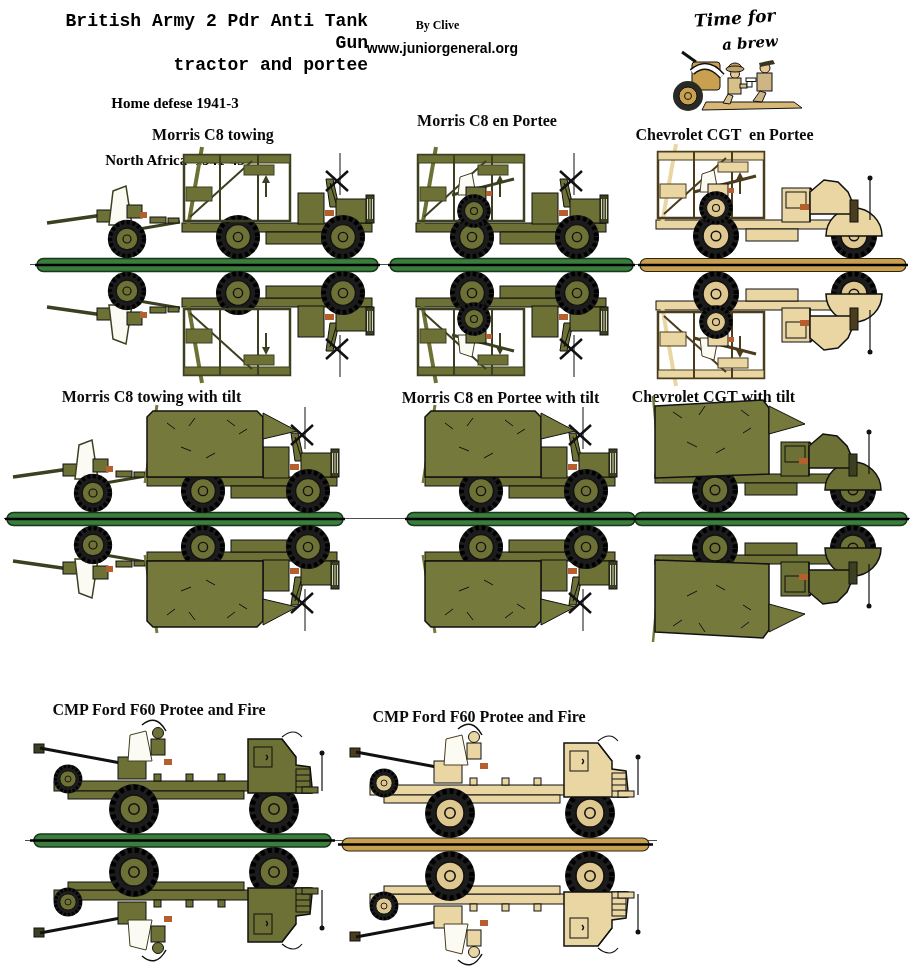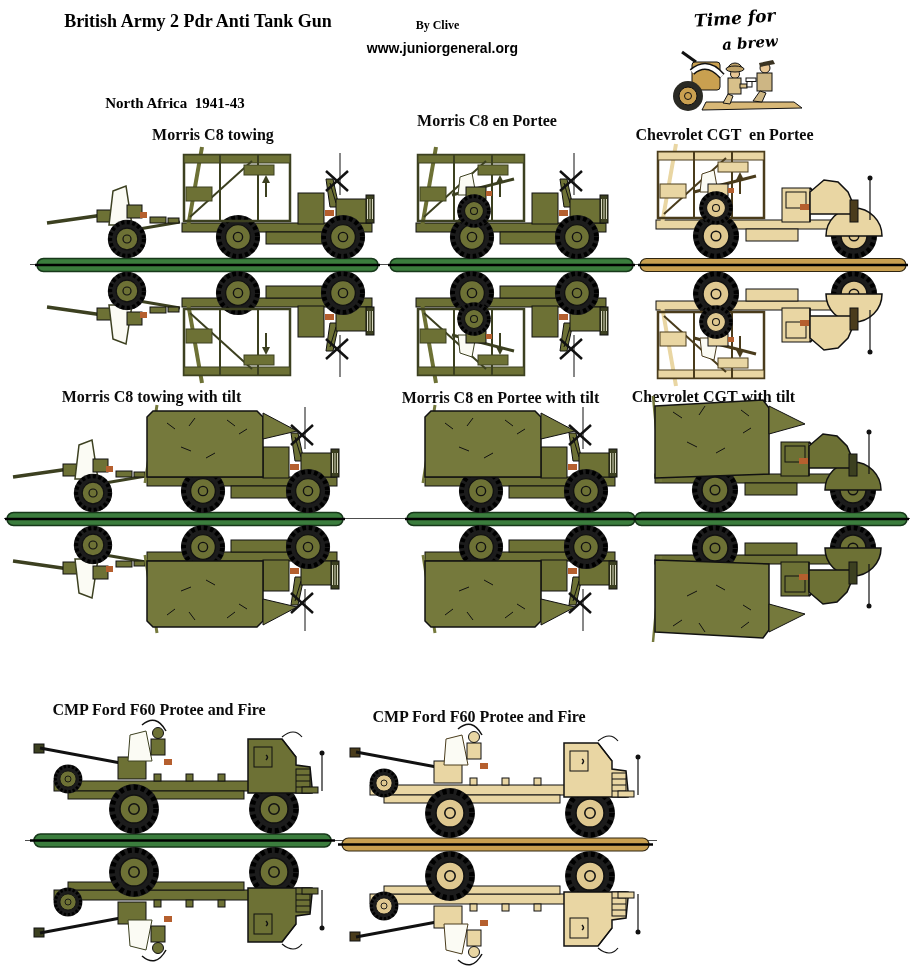--- a/index.html
+++ b/index.html
@@ -1,20 +1,20 @@
 <!DOCTYPE html>
 <html style="--background: #ffffff; --olive-body: #6d7135; --olive-dark: #3c4020; --canvas-olive: #75793c; --tan-body: #e9d6a3; --tan-hub: #dfc890; --tan-dark: #4a3c1c; --base-green: #3b7d3d; --base-green-border: #17381a; --base-tan: #c9a050; --base-tan-border: #2f2510; --accent-orange: #b55f2e; --shield-white: #fbfbf4; --tire-black: #1c1c1c; --skin: #e8c694;"><head>
 <meta charset="utf-8">
 <style>
   html,body{margin:0;padding:0;background:#fff;}
   #sheet{position:relative;width:914px;height:975px;background:var(--background,#fff);
          font-family:"Liberation Serif",serif;overflow:hidden;}
   .abs{position:absolute;}
   .lbl{font-weight:bold;font-size:16px;color:#0a0a0a;text-align:center;white-space:pre;}
-  .title{font-size:18px;line-height:22px;font-weight:bold;text-align:center;}
+  .title{font-size:18px;line-height:22px;font-weight:bold;text-align:right;font-family:Liberation Mono, monospace;}
   .sub{font-size:15px;line-height:19px;font-weight:bold;text-align:center;white-space:pre;}
   .byline{font-size:12px;font-weight:bold;text-align:center;}
   .site{font-family:"Liberation Sans",sans-serif;font-size:14px;font-weight:bold;text-align:right;}
   .script{font-family:"DejaVu Serif",serif;font-style:italic;font-weight:bold;transform:rotate(-4deg);}
   .foldline{height:1px;background:#4d4d4d;}
   svg{overflow:visible;display:block;}
   
   .olive{--body:var(--olive-body);--hub:var(--olive-body);--canvas:var(--canvas-olive);--dk:var(--olive-dark);}
   .tan{--body:var(--tan-body);--hub:var(--tan-hub);--canvas:var(--tan-body);--dk:var(--tan-dark);}
   .strip-g{fill:var(--base-green);stroke:var(--base-green-border);stroke-width:1.5;}
@@ -157,22 +157,24 @@
       <circle cx="288" cy="36" r="2.5" fill="#111"></circle>
       <path d="M248,20 q12,-10 20,0" stroke="#111" stroke-width="1.2" fill="none"></path>
     </g>
   </defs>
 </svg>
 
 <div id="sheet">
 
   <div class="abs title" style="left:28px;top:10px;width:340px;">
     <div>British Army 2 Pdr Anti Tank Gun</div>
+    <div>tractor and portee</div>
   </div>
   <div class="abs sub" style="left:60px;top:56px;width:230px;">
+    <div>Home defese 1941-3</div>
     <div>North Africa  1941-43</div>
   </div>
   <div class="abs byline" style="left:370px;top:18px;width:135px;">By Clive</div>
   <div class="abs site" style="left:358px;top:40px;width:160px;">www.juniorgeneral.org</div>
 
   <div class="abs script" style="left:694px;top:8px;font-size:17px;">Time for</div>
   <div class="abs script" style="left:722px;top:34px;font-size:15px;">a brew</div>
 
   <svg class="abs tan" style="left:662px;top:50px;" width="150" height="64" viewBox="0 0 150 64">
     <line x1="34" y1="12" x2="20" y2="2" stroke="#111" stroke-width="3"></line>

